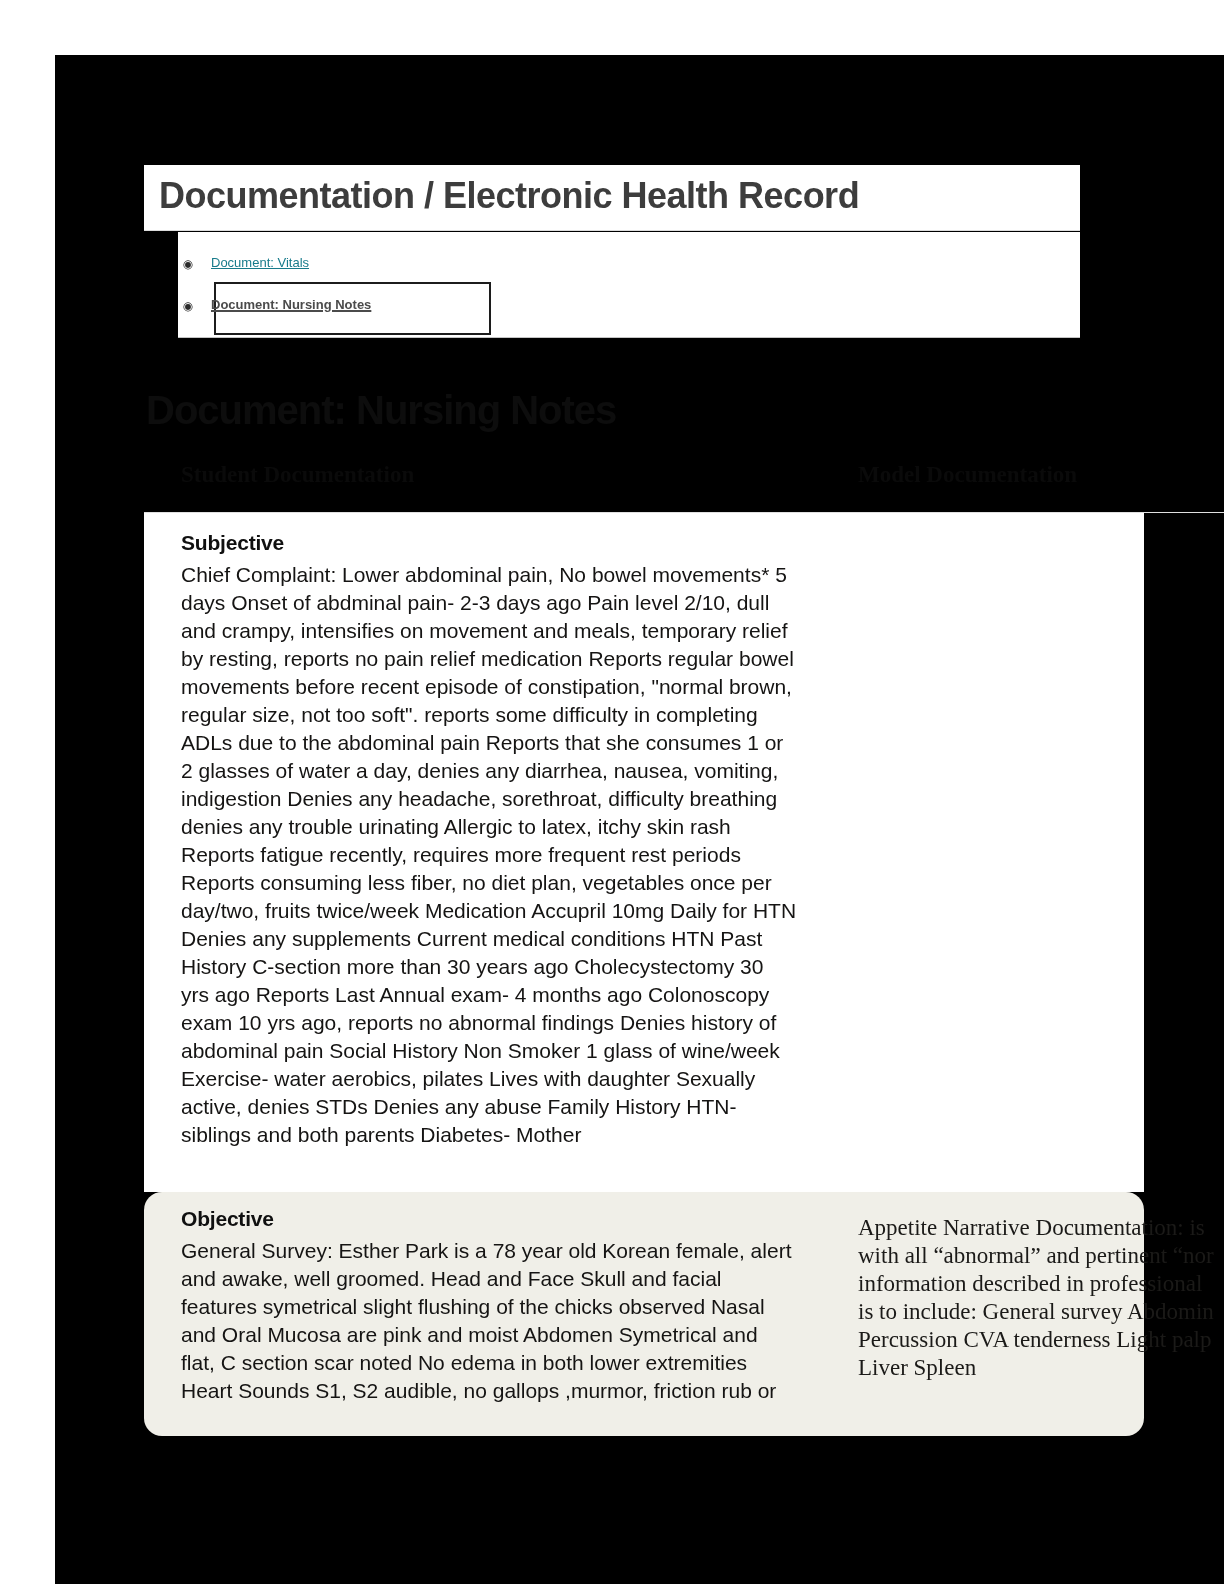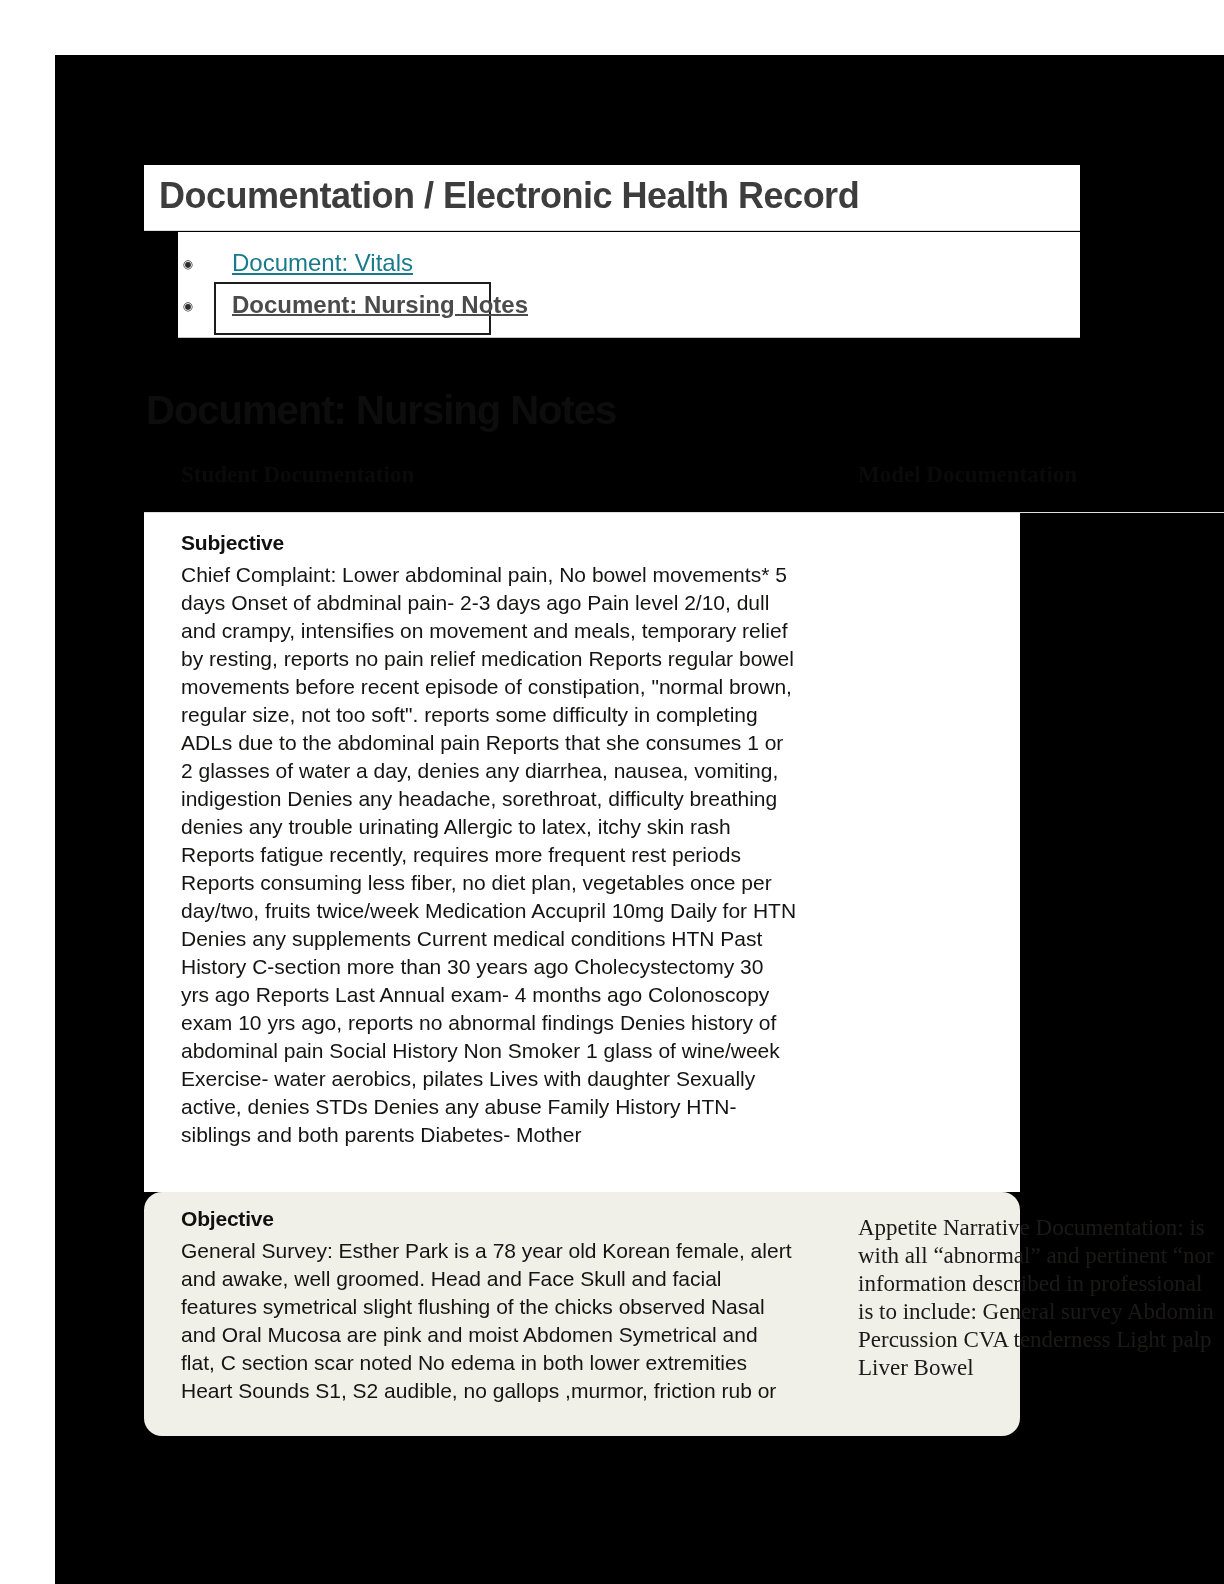--- a/index.html
+++ b/index.html
@@ -25,21 +25,21 @@
     position: absolute; left: 178px; top: 232px; width: 902px; height: 106px;
     background: #ffffff; border-bottom: 1px solid #c4c4c4; box-sizing: border-box;
   }
   .bullet {
     position: absolute; left: 3px; width: 14px; text-align: center;
     font-size: 12px; line-height: 12px; color: #2b2b2b;
   }
   .bullet.b1 { top: 26px; }
   .bullet.b2 { top: 68px; }
   .doc-link {
-    position: absolute; left: 54px; font-size: 24px; line-height: 24px;
+    position: absolute; left: 33px; font-size: 13px; line-height: 24px;
     text-decoration: underline; white-space: nowrap; cursor: pointer;
   }
   .link-vitals { top: 19px; color: #187b8b; }
   .link-nursing { top: 61px; color: #4b4b4b; font-weight: bold; text-decoration-thickness: 2px; }
   .focus-box {
     position: absolute; left: 36px; top: 50px; width: 277px; height: 53px;
     border: 2px solid #1c1c1c; box-sizing: border-box;
   }
   .section-heading {
     position: absolute; left: 146px; top: 386px; margin: 0;
@@ -50,21 +50,21 @@
     position: absolute; top: 461px;
     font-family: "Liberation Serif", serif; font-weight: bold;
     font-size: 23px; line-height: 28px; color: #0a0a0a; white-space: nowrap;
   }
   .col-student { left: 181px; }
   .col-model  { left: 858px; }
   .table-divider {
     position: absolute; left: 144px; top: 512px; width: 1080px; height: 1px;
     background: #e0e0e0;
   }
-  .row { position: absolute; left: 144px; width: 876px; box-sizing: border-box; }
+  .row { position: absolute; left: 144px; width: 1000px; box-sizing: border-box; }
   .row-subjective { top: 513px; height: 679px; background: #ffffff; }
   .row-objective  { top: 1192px; height: 244px; background: #f0efe8; border-radius: 18px; }
   .cell-student { position: absolute; left: 37px; width: 616px; }
   .row-subjective .cell-student { top: 16px; }
   .row-objective  .cell-student { top: 13px; }
   .cell-heading {
     margin: 0 0 4px 0; font-size: 21px; line-height: 28px;
     font-weight: bold; color: #101010;
     font-family: "Liberation Sans", sans-serif; letter-spacing: -0.2px;
   }
@@ -117,17 +117,17 @@
     <div class="cell-student">
       <h3 class="cell-heading">Objective</h3>
       <p class="cell-text">General Survey: Esther Park is a 78 year old Korean female, alert and awake, well groomed. Head and Face Skull and facial features symetrical slight flushing of the chicks observed Nasal and Oral Mucosa are pink and moist Abdomen Symetrical and flat, C section scar noted No edema in both lower extremities Heart Sounds S1, S2 audible, no gallops ,murmor, friction rub or</p>
     </div>
     <div class="cell-model">
         <div class="mline">Appetite Narrative Documentation: is</div>
         <div class="mline">with all “abnormal” and pertinent “nor</div>
         <div class="mline">information described in professional</div>
         <div class="mline">is to include: General survey Abdomin</div>
         <div class="mline">Percussion CVA tenderness Light palp</div>
-        <div class="mline">Liver Bowel</div>
+        <div class="mline">Liver Spleen</div>
       </div>
   </section>
 
 </div>
 
 </body></html>

